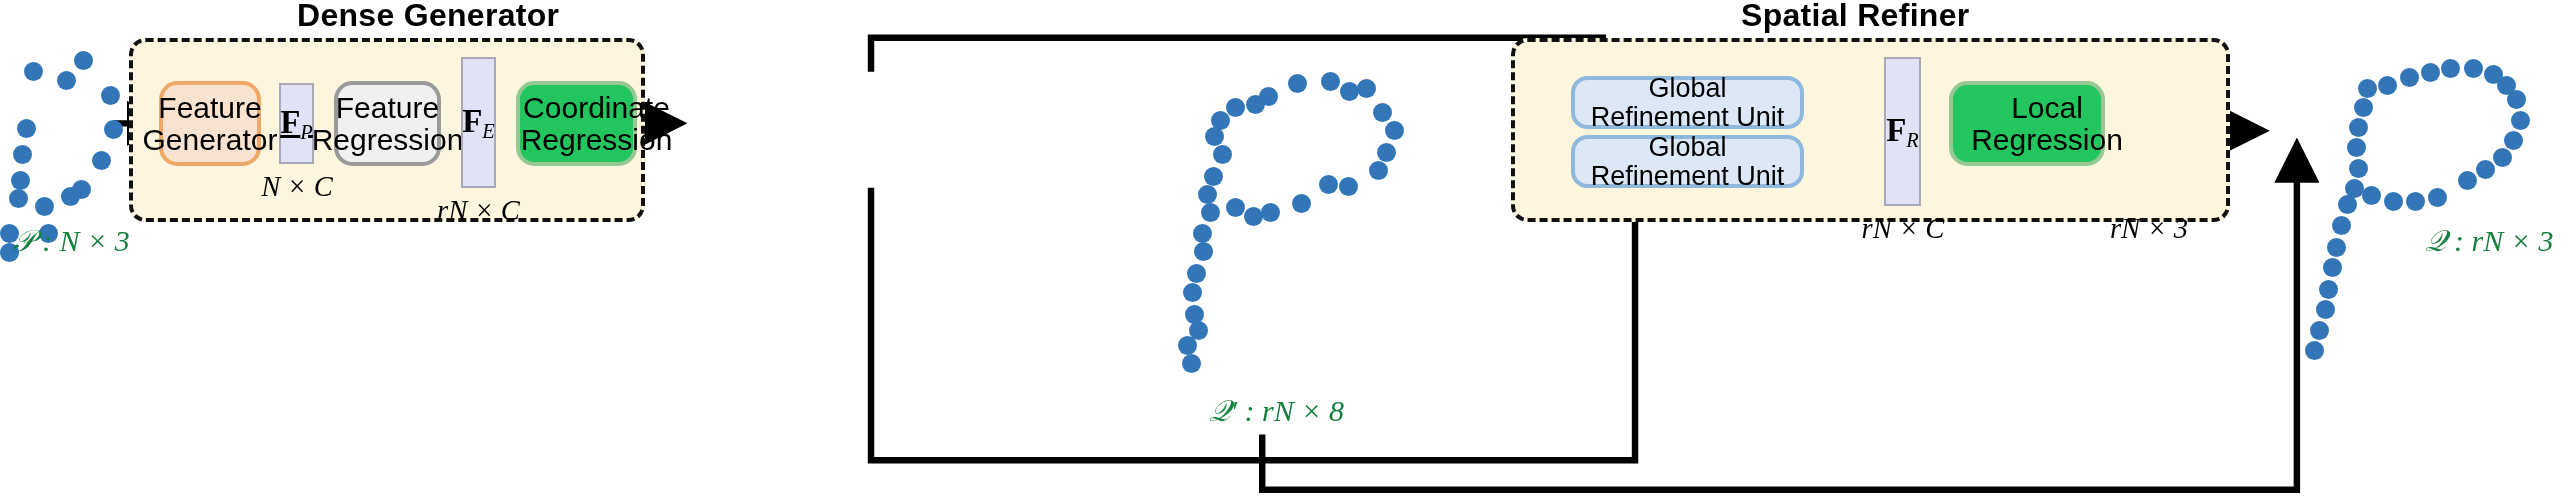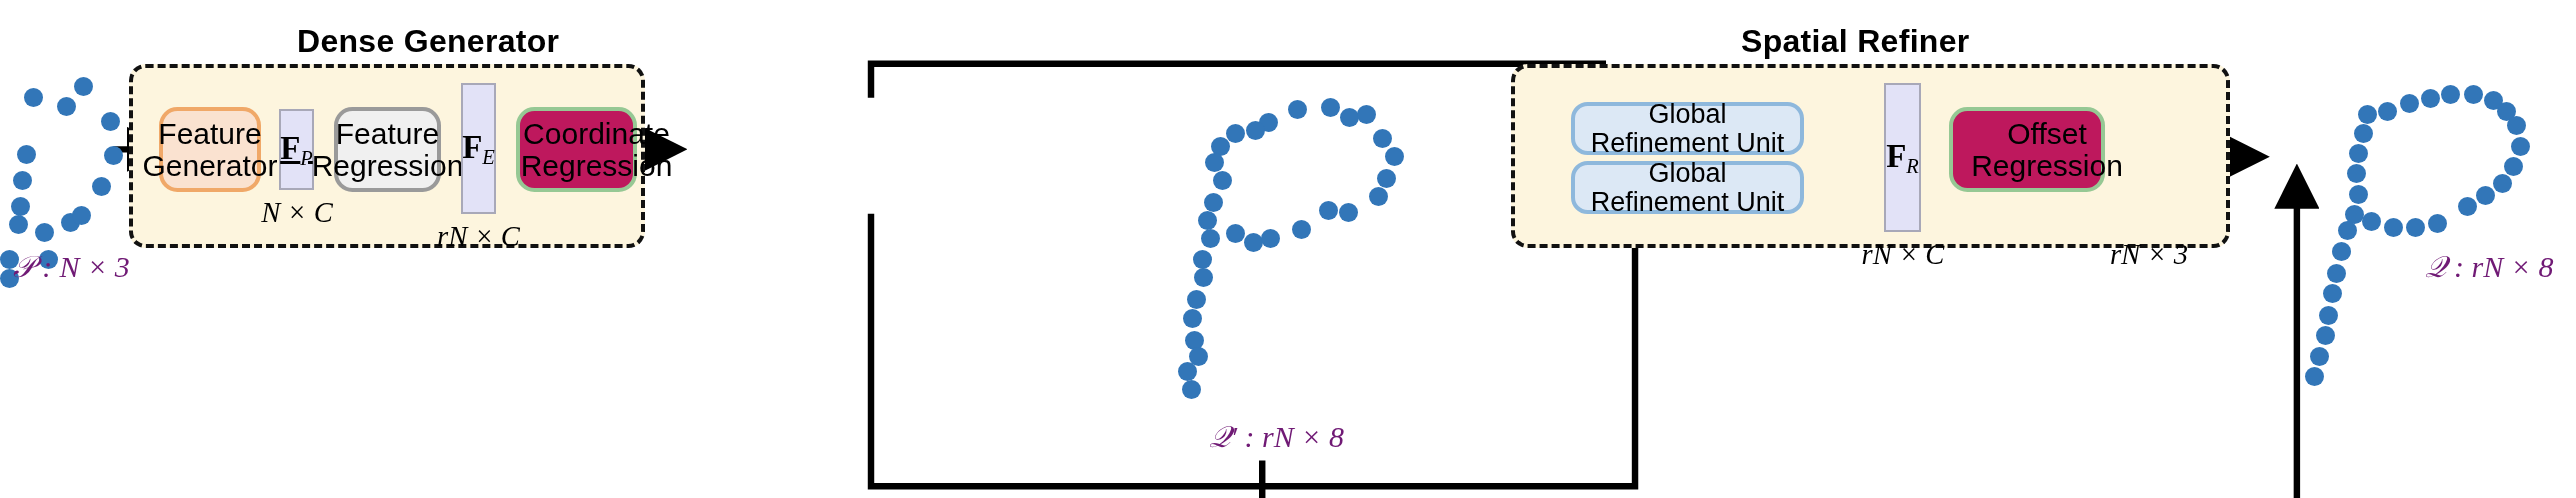--- a/index.html
+++ b/index.html
@@ -1,35 +1,35 @@
 <!DOCTYPE html>
 <html style="font-size:14.7px"><head>
 <meta charset="utf-8">
 <style>
   html,body{margin:0;padding:0;background:#fff;}
   body{width:2576px;height:498px;font-family:"Liberation Sans",sans-serif;overflow:hidden;}
-  #stage{position:relative;width:2576px;height:448px;background:#fff;margin-top:26px;}
+  #stage{position:relative;width:2576px;height:448px;background:#fff;}
   #svg-layer{position:absolute;left:0;top:0;width:2576px;height:498px;}
   .ttl{position:absolute;font-weight:bold;font-size:32px;color:#000;letter-spacing:0.3px;
        font-family:"Liberation Sans",sans-serif;white-space:nowrap;}
   .module{position:absolute;border:4.6px dashed #111;border-radius:16.6px;background:#FDF5DE;box-sizing:border-box;}
   .node{position:absolute;box-sizing:border-box;display:flex;align-items:center;justify-content:center;
         text-align:center;line-height:1.06;color:#000;font-size:30px;font-family:"Liberation Sans",sans-serif;}
   .node.orange{background:#FAE2D0;border:4.6px solid #F0A868;border-radius:18.4px;}
   .node.grey{background:#F0F0F0;border:4.6px solid #9A9A9A;border-radius:18.4px;}
-  .node.green{background:#be185d;border:4.6px solid #96C894;border-radius:18.4px;padding-left:40px;}
+  .node.green{background:#22c55e;border:4.6px solid #96C894;border-radius:18.4px;padding-left:40px;}
   .node.blue{background:#DCE8F5;border:4.6px solid #8EB8DC;border-radius:16.6px;}
   .vec{position:absolute;box-sizing:border-box;display:flex;align-items:center;justify-content:center;
        font-family:"Liberation Serif",serif;font-size:33px;color:#000;}
   .vec.lav{background:#E2E2F7;border:2.8px solid #A8A8B8;}
   .vec.gry{background:#F0F0F0;border:2.8px solid #A8A8A8;}
   .dim{position:absolute;font-family:"Liberation Serif",serif;font-style:italic;font-size:28.6px;
        color:#000;white-space:nowrap;text-align:center;}
   .cloudlbl{position:absolute;font-family:"Liberation Serif",serif;font-style:italic;font-size:30px;
-            color:#701a75;white-space:nowrap;}
+            color:#15803d;white-space:nowrap;}
   .sub{font-size:0.62em;vertical-align:-0.28em;font-style:italic;font-family:"Liberation Serif",serif;}
   .bf{font-weight:bold;font-style:normal;font-family:"Liberation Serif",serif;}
   .up{font-style:normal;}
   .cloud{position:absolute;}
   .cloud i{position:absolute;width:19.3px;height:19.3px;border-radius:50%;background:#3276B8;display:block;}
 </style>
 </head>
 <body>
 
 <div id="stage">
@@ -141,21 +141,21 @@
     </span>
   </div>
 
   <div class="vec lav" style="left:1884px;top:57px;width:37px;height:149px;">
     <span><span class="bf">F</span><span class="sub">R</span></span>
   </div>
   <div class="dim" style="left:1847px;top:213px;width:112px;">rN × C</div>
 
   <div class="node green" style="left:1949px;top:81px;width:156px;height:85px;">
     <span>
-      <span>Offset</span><br>
+      <span>Local</span><br>
       <span>Regression</span>
     </span>
   </div>
 
   <div class="dim" style="left:2093px;top:213px;width:112px;">rN × 3</div>
 
   <div class="cloud" style="left:0px;top:51px;width:120px;height:166px;">
     <i style="left:24px;top:11px"></i>
       <i style="left:74px;top:0px"></i>
     <i style="left:57px;top:20px"></i>
@@ -236,16 +236,16 @@
     <i style="left:162px;top:140px"></i>
       <i style="left:72px;top:147px"></i>
     <i style="left:66px;top:168px"></i>
       <i style="left:61px;top:190px"></i>
     <i style="left:57px;top:210px"></i>
       <i style="left:53px;top:232px"></i>
     <i style="left:50px;top:252px"></i>
       <i style="left:44px;top:273px"></i>
     <i style="left:39px;top:293px"></i>
   </div>
-  <div class="cloudlbl" style="left:2425px;top:224px;">𝒬 : rN × 8</div>
+  <div class="cloudlbl" style="left:2425px;top:224px;">𝒬 : rN × 3</div>
 
 </div>
 
 
 </body></html>

